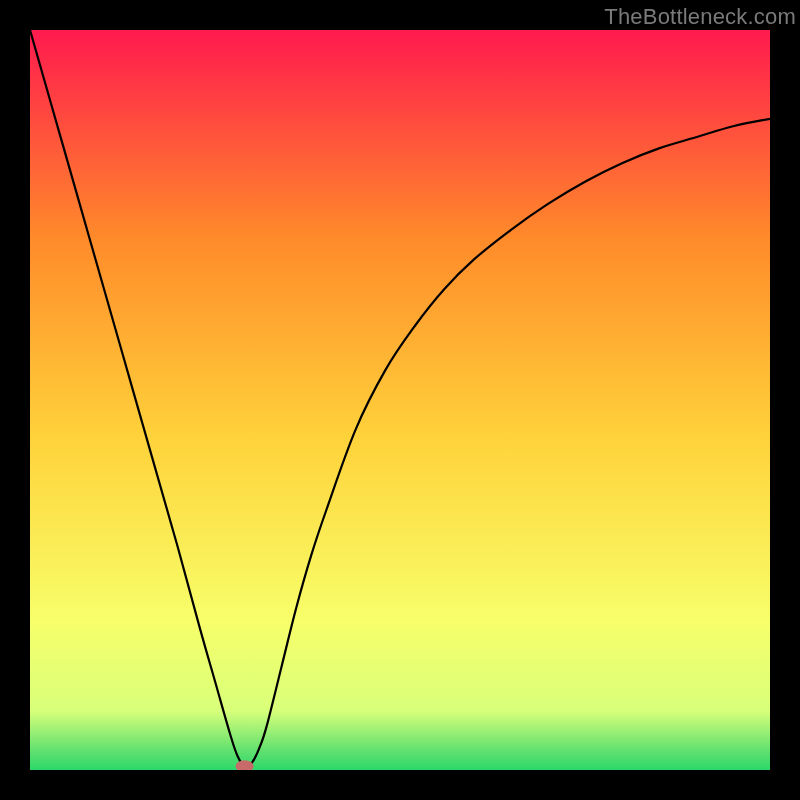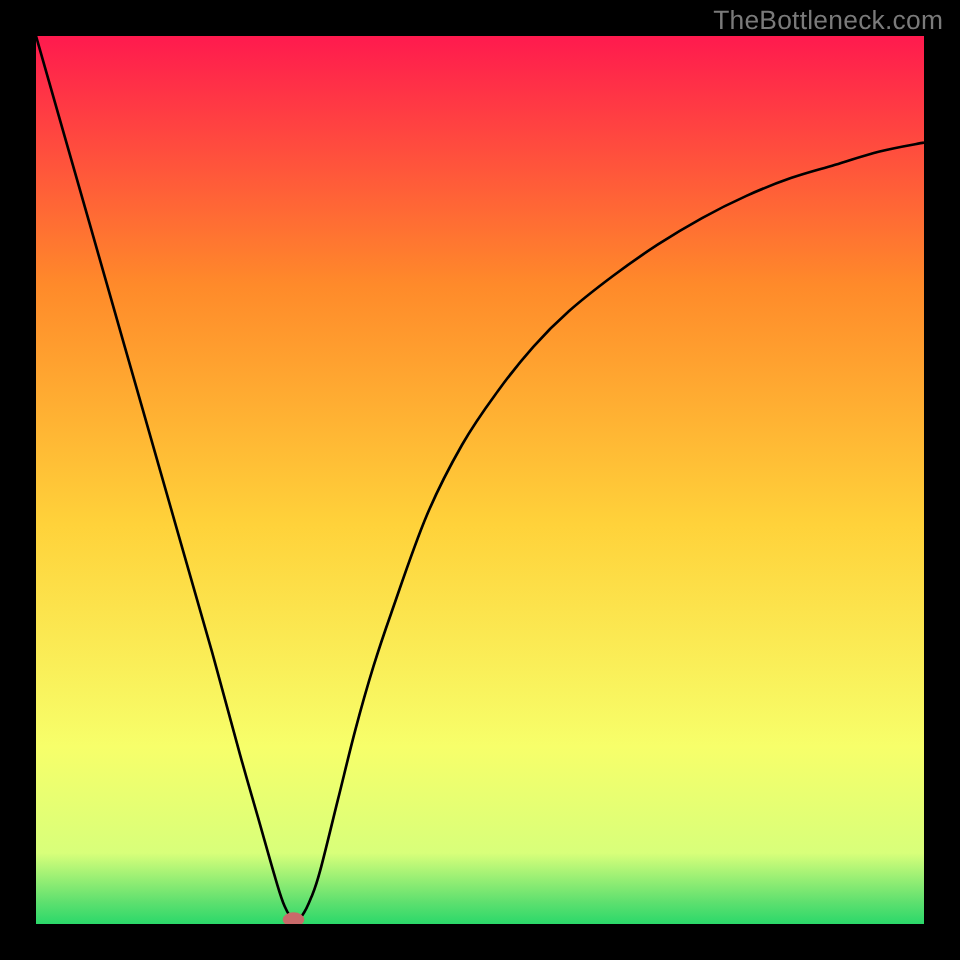--- a/index.html
+++ b/index.html
@@ -13,21 +13,21 @@
   }
   .frame {
     position: relative;
     width: 800px;
     height: 800px;
     background: #000;
   }
   .watermark {
     position: absolute;
     top: 4px;
-    right: 14px;
+    right: 4px;
     color: #7a7a7a;
     font-size: 22px;
     font-weight: 500;
     letter-spacing: 0.2px;
     z-index: 5;
   }
   .plot {
     position: absolute;
     left: 30px;
     top: 30px;

